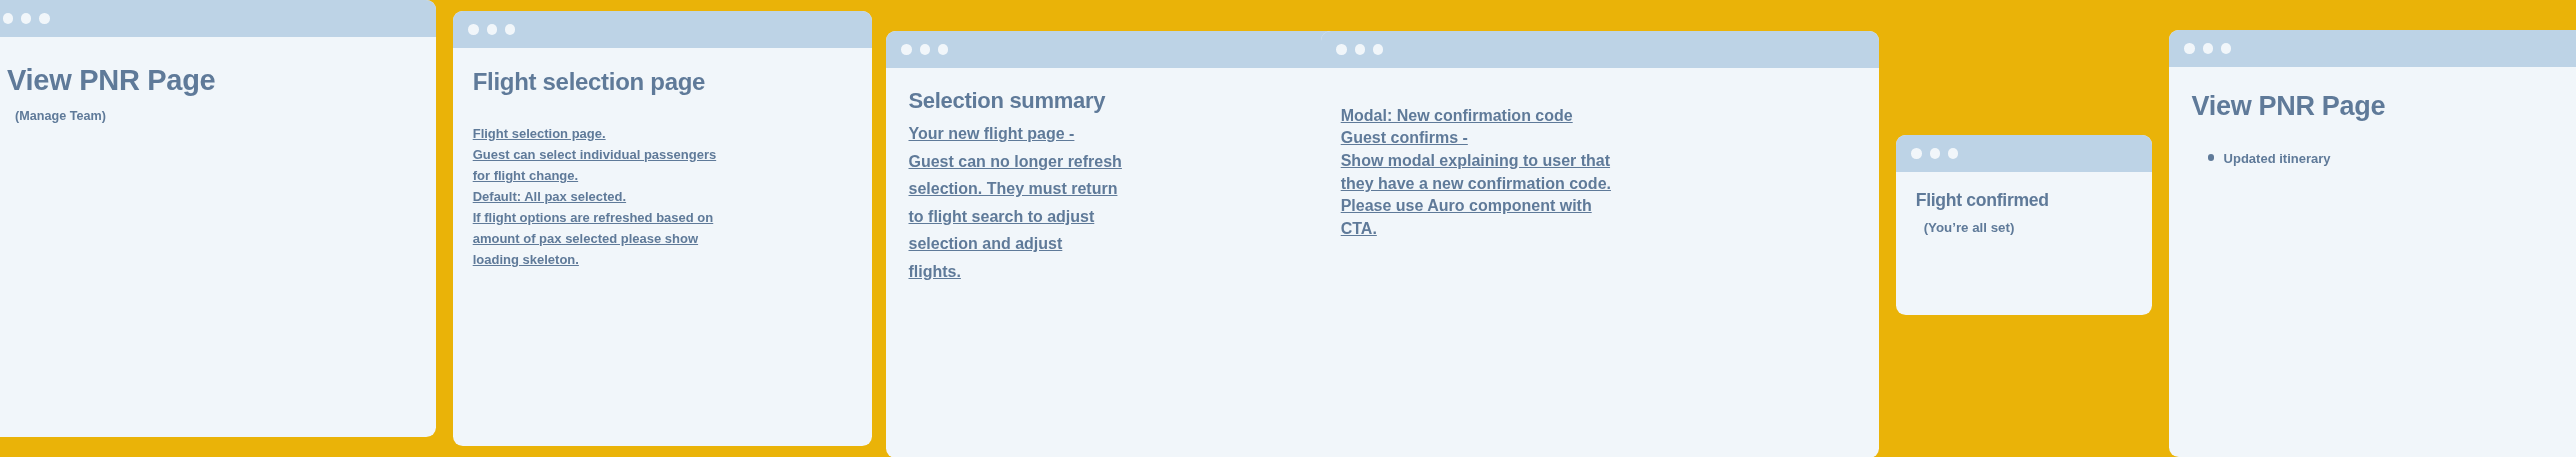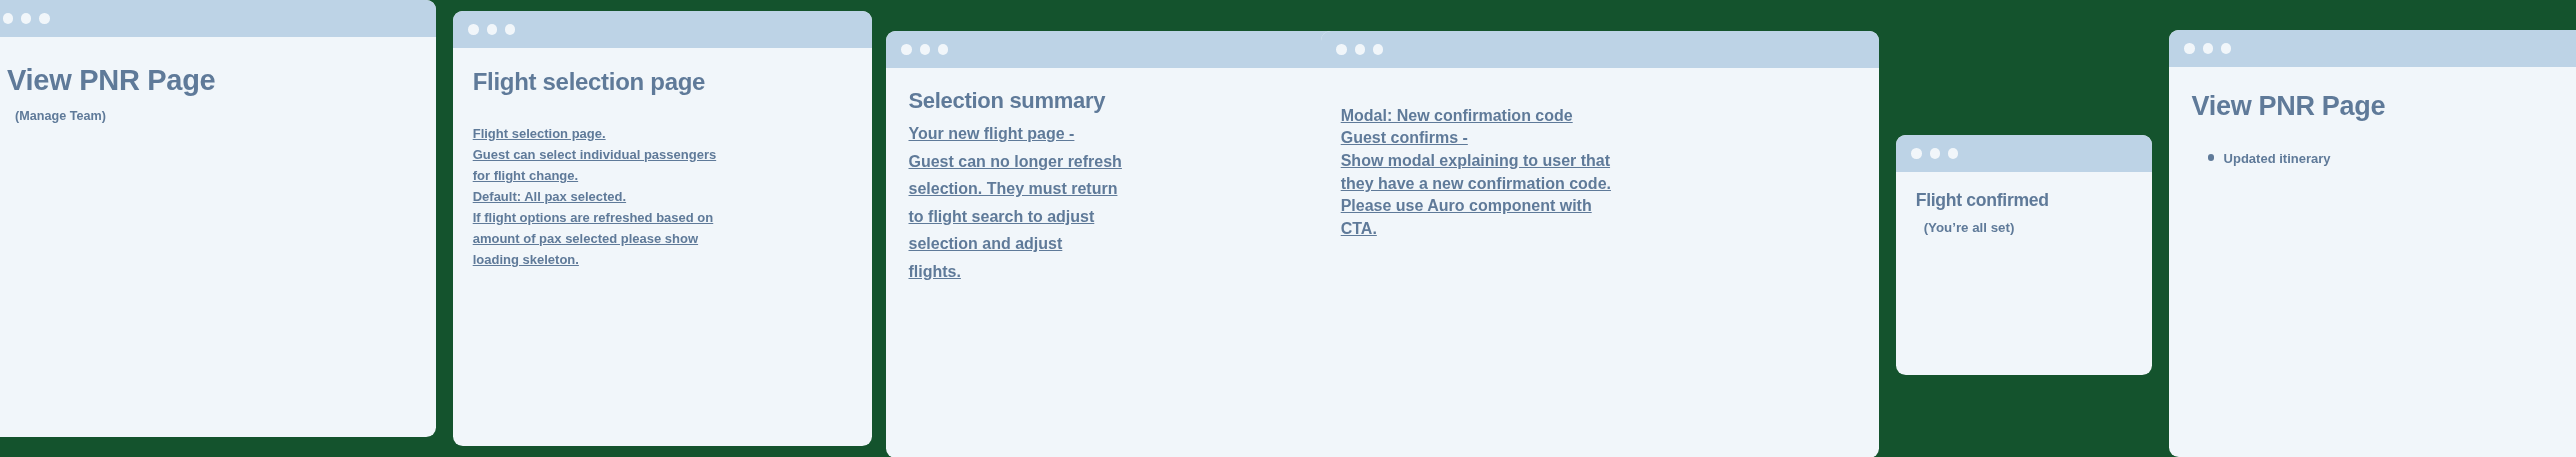--- a/index.html
+++ b/index.html
@@ -10,21 +10,21 @@
   body {
     width: 2576px;
     height: 458px;
     overflow: hidden;
     font-family: "Liberation Sans", sans-serif;
   }
   #stage {
     position: relative;
     width: 2576px;
     height: 458px;
-    background: #14532d;
+    background: #eab308;
   }
 
   .browser-card {
     position: absolute;
     background: #f1f6fa;
     border-radius: 9.8px;
     overflow: hidden;
     box-sizing: border-box;
   }
   .titlebar {
@@ -85,21 +85,21 @@
     flex: 0 0 auto;
     position: relative;
     top: -2.1px;
   }
 
   
   #card-1 { left: -12.6px;  top: 0px;   width: 449px; height: 437px; }
   #card-2 { left: 453px;  top: 11.2px;  width: 419px; height: 435px; }
   #card-3 { left: 886px; top: 31px;  width: 470px; height: 427px; }
   #card-4 { left: 1321px; top: 31px;  width: 558px; height: 427px; }
-  #card-5 { left: 1896px; top: 135px; width: 256px; height: 240px; }
+  #card-5 { left: 1896px; top: 135px; width: 256px; height: 180px; }
   #card-6 { left: 2169px; top: 30px;  width: 420px; height: 427px; }
 
   #card-1 .card-title { font-size: 29px; line-height: 1.1; margin-bottom: 12.6px; margin-top: 12.6px; }
   #card-1 .card-sub   { font-size: 12.6px; line-height: 1.2; }
 
   #card-2 .card-body  { padding-top: 11.2px; }
   #card-2 .card-title { font-size: 24px; line-height: 1.1; margin-bottom: 27px; margin-top: 10px; }
   #card-2 .card-lines { font-size: 13px; line-height: 1.62; }
 
   #card-3 .card-body  { padding-top: 8.4px; padding-left: 22.5px; }

